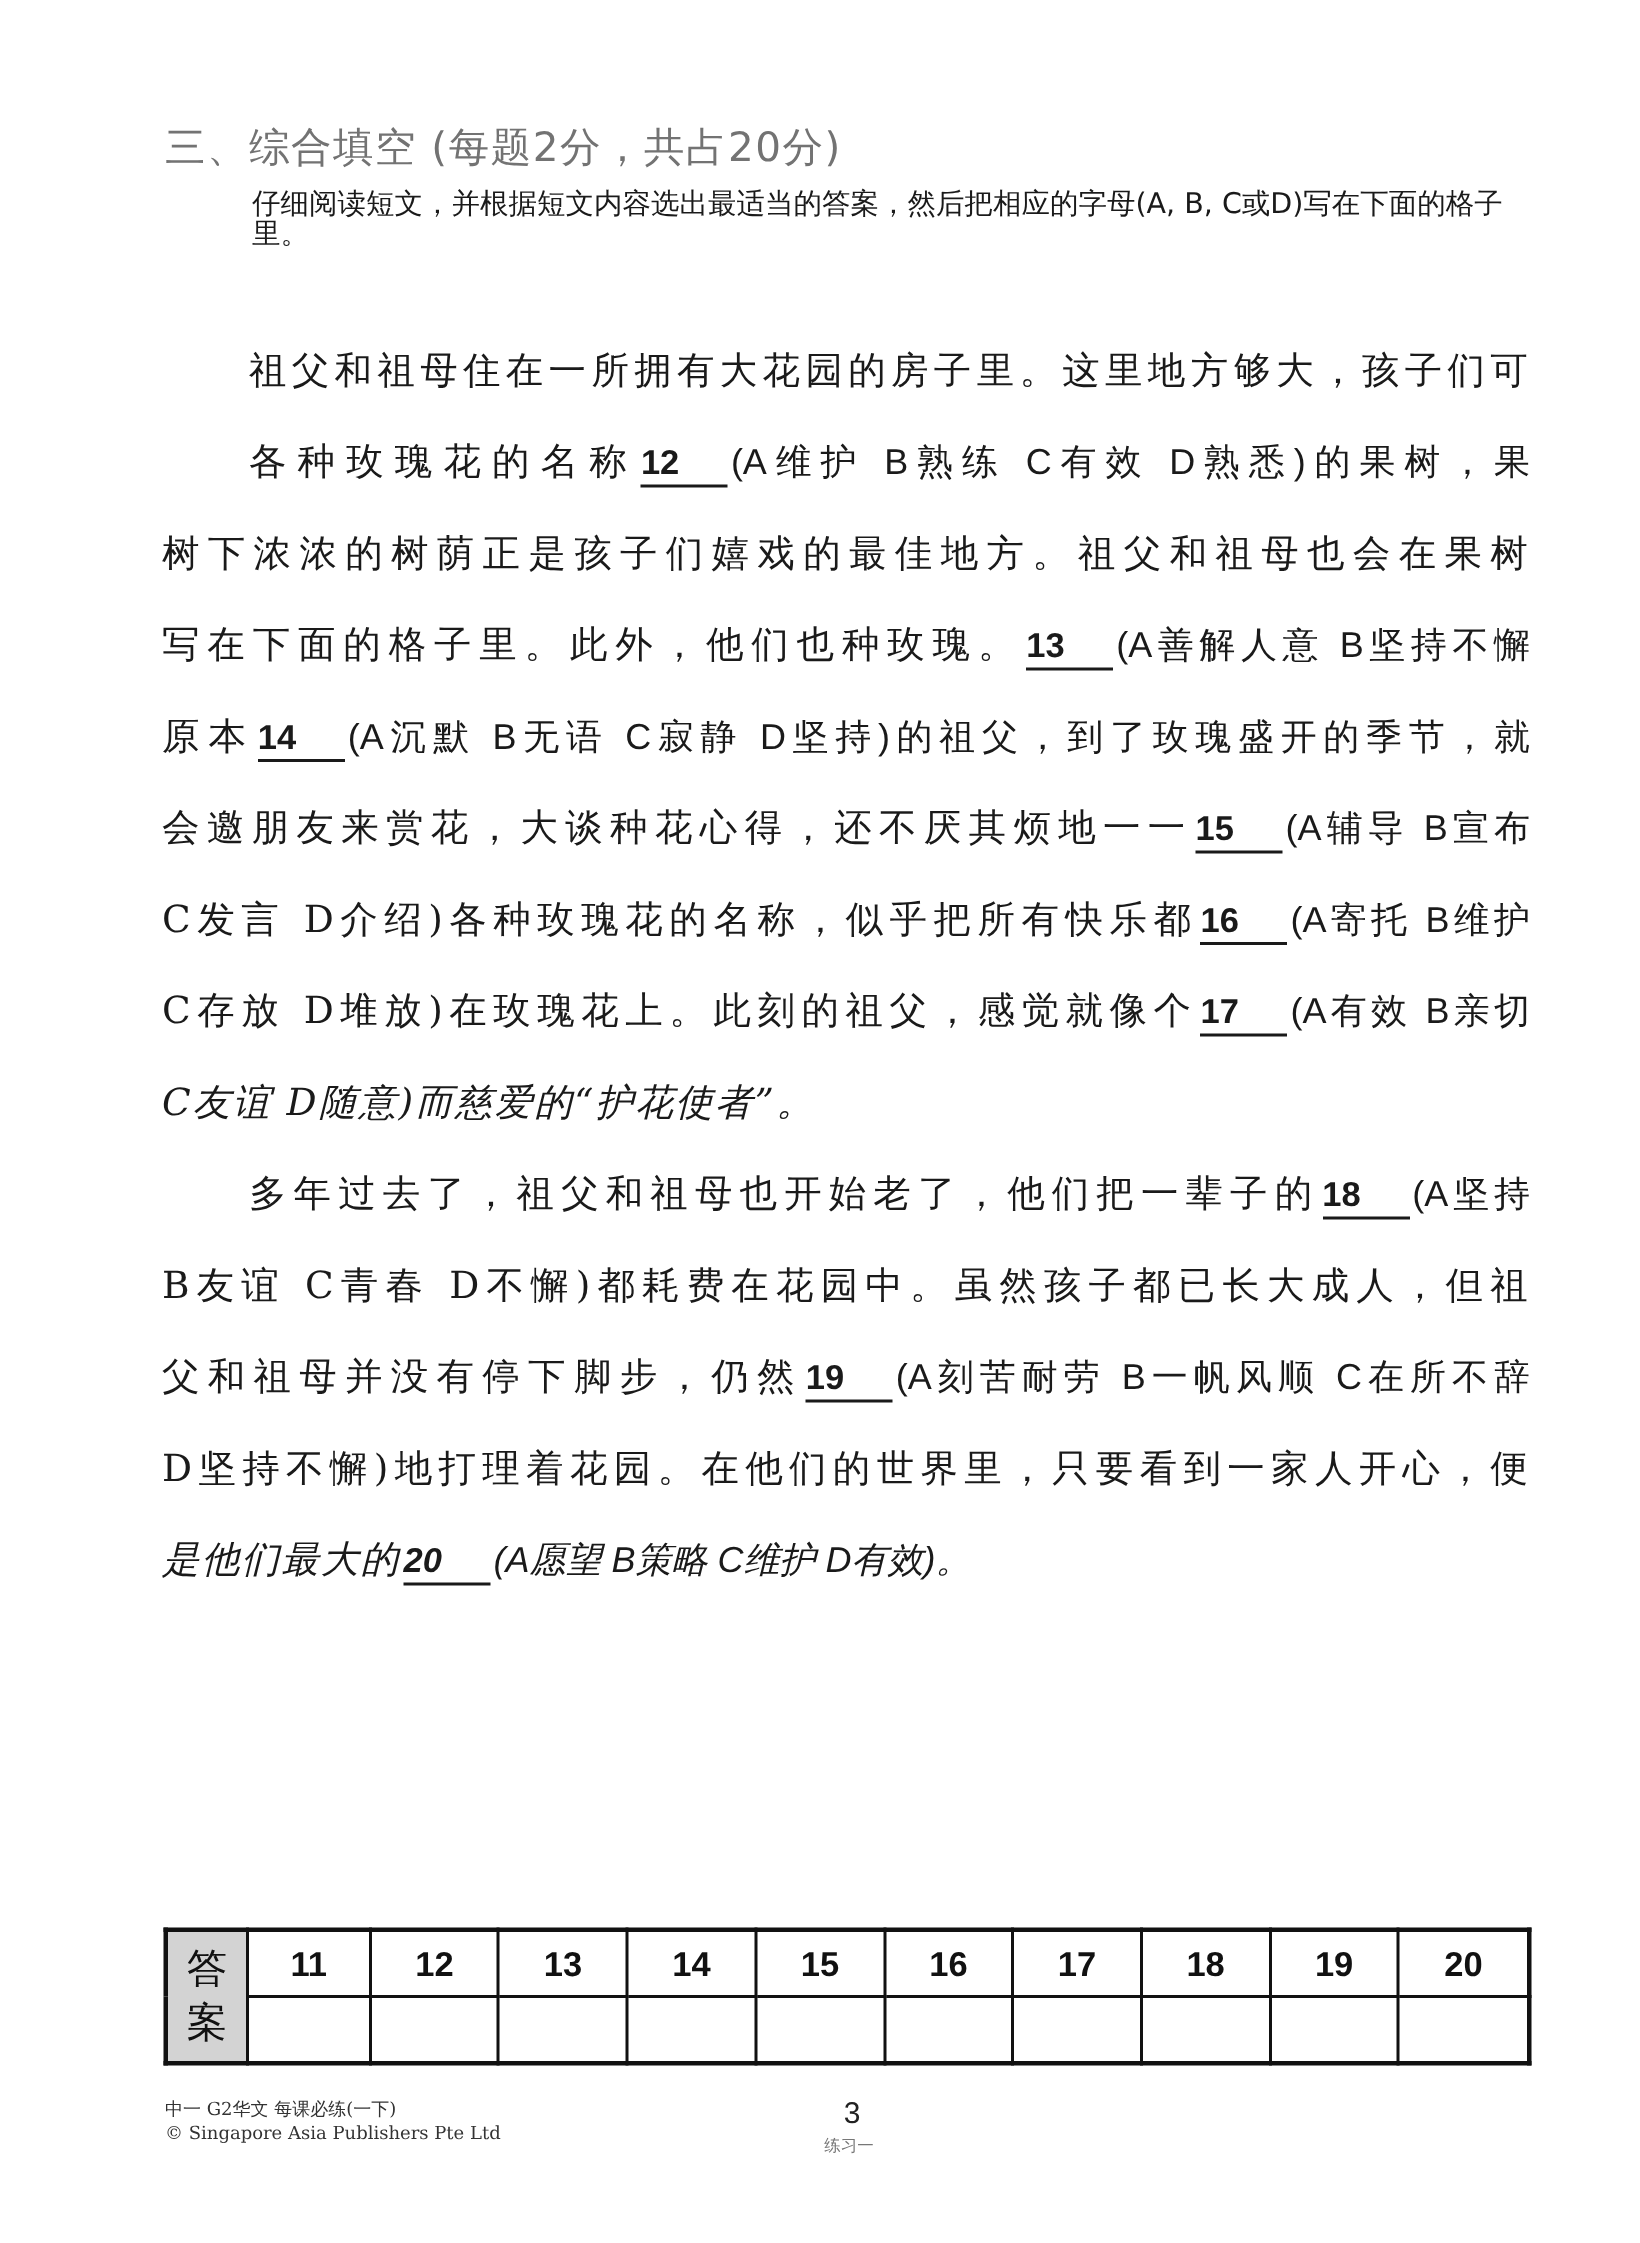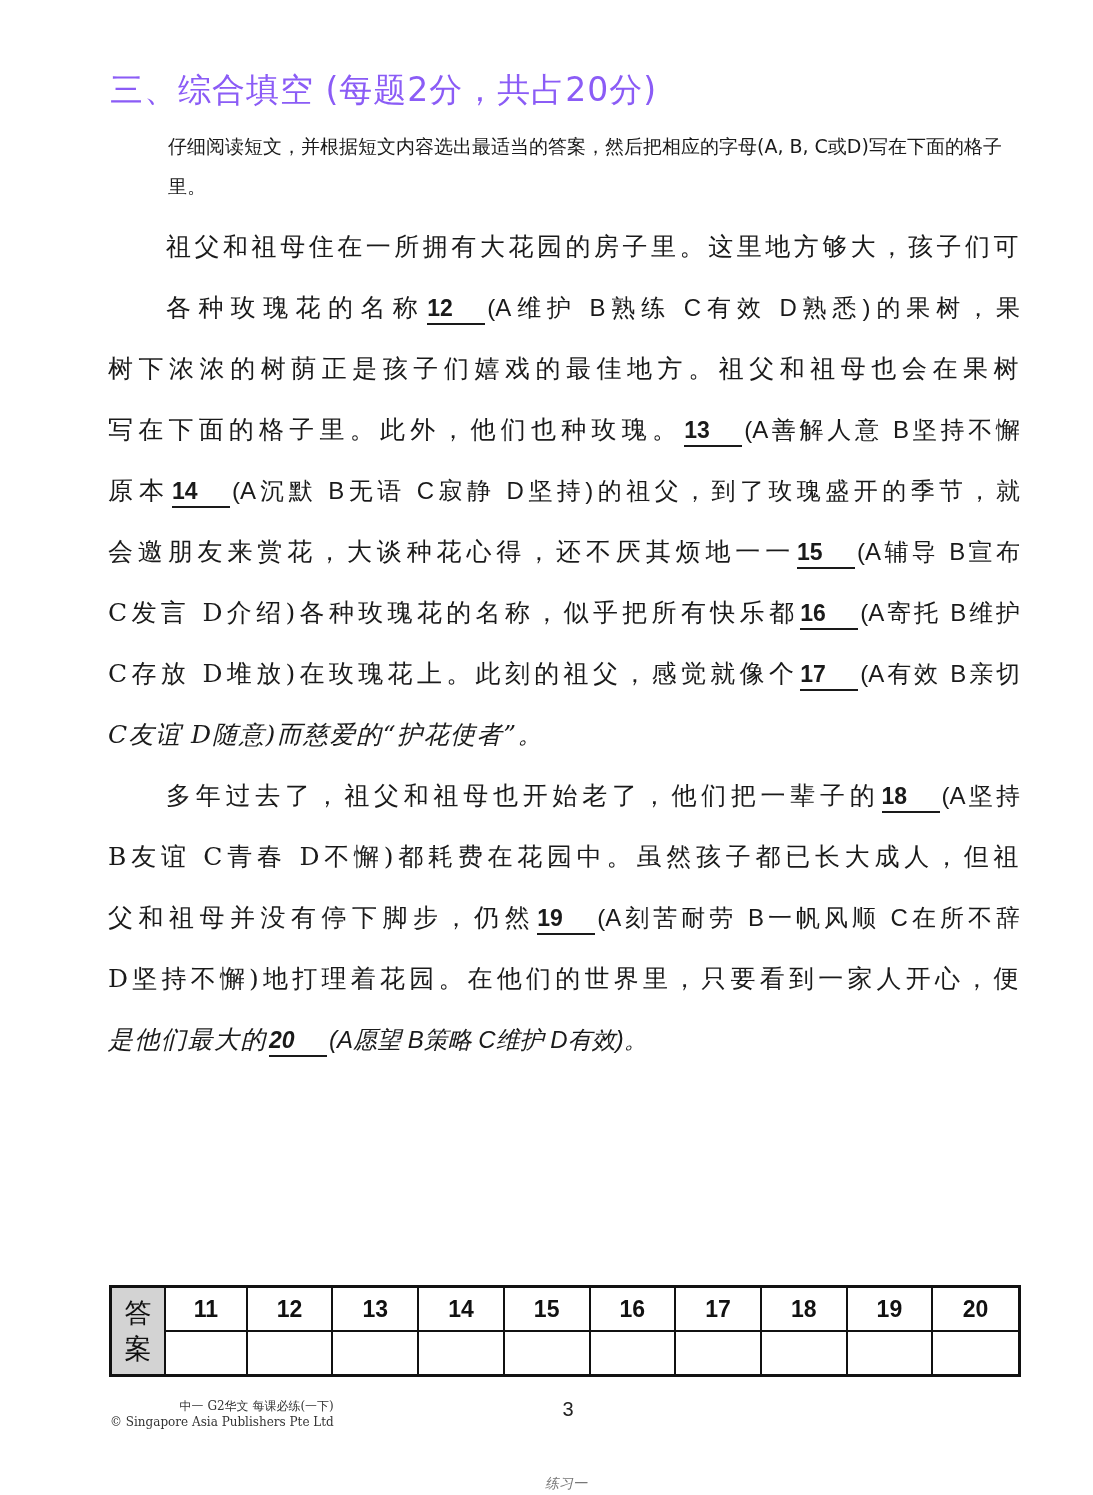--- a/index.html
+++ b/index.html
@@ -1,25 +1,25 @@
 <!DOCTYPE html>
 <html><head>
 <meta charset="utf-8">
 <style>
   html, body { margin: 0; padding: 0; background: #ffffff; }
   body { width: 1093px; height: 1495px; position: relative; overflow: hidden; color: #1a1a1a; }
 
   .section-title {
-    position: absolute; left: 110px; top: 68px;
-    font-family: "DejaVu Sans", sans-serif; font-size: 33px; font-weight: normal; letter-spacing: 1px;
-    color: #8b5cf6;
+    position: absolute; left: 110px; top: 80px;
+    font-family: "DejaVu Sans", sans-serif; font-size: 27px; font-weight: normal; letter-spacing: 1px;
+    color: #737373;
   }
   .instructions {
     position: absolute; left: 168px; top: 126px; width: 860px;
-    font-family: "DejaVu Sans", sans-serif; font-size: 19px; line-height: 40px; color: #1a1a1a;
+    font-family: "DejaVu Sans", sans-serif; font-size: 19px; line-height: 20px; color: #1a1a1a;
   }
 
   .passage {
     position: absolute; left: 108px; top: 222px; width: 912px;
     font-family: "DejaVu Serif", serif; font-size: 25px; color: #1a1a1a;
   }
   .line {
     height: 61px; line-height: 50px; white-space: nowrap;
     text-align: justify; text-align-last: justify; letter-spacing: 1.5px;
   }
@@ -42,29 +42,29 @@
     font-family: "Liberation Sans", sans-serif; font-weight: bold; font-size: 23px; color: #111;
     padding: 0;
   }
   table.answer td.label {
     width: 52px; background: #d3d3d3;
     font-family: "DejaVu Sans", sans-serif; font-weight: normal; font-size: 27px; line-height: 36px;
   }
 
   .footer-left {
     position: absolute; left: 110px; top: 1398px;
-    font-family: "DejaVu Serif", serif; font-size: 12px; line-height: 16px; color: #333; text-align: right;
+    font-family: "DejaVu Serif", serif; font-size: 12px; line-height: 16px; color: #333;
   }
   .footer-page {
     position: absolute; left: 558px; top: 1398px; text-align: center; width: 20px;
     font-family: "Liberation Sans", sans-serif; font-size: 20px; color: #222;
   }
   .footer-sub {
-    position: absolute; left: 541px; top: 1475px; width: 50px; text-align: center;
-    font-family: "DejaVu Sans", sans-serif; font-size: 14px; color: #777; font-style: italic;
+    position: absolute; left: 541px; top: 1423px; width: 50px; text-align: center;
+    font-family: "DejaVu Sans", sans-serif; font-size: 11px; color: #777;
   }
 </style>
 </head>
 <body>
 
 <div class="section-title">三、综合填空 (每题2分，共占20分)</div>
 <div class="instructions">仔细阅读短文，并根据短文内容选出最适当的答案，然后把相应的字母(A, B, C或D)写在下面的格子里。</div>
 
 <div class="passage">
   <div class="line indent"><span>祖父和祖母住在一所拥有大花园的房子里。这里地方够大，孩子们可</span></div>

